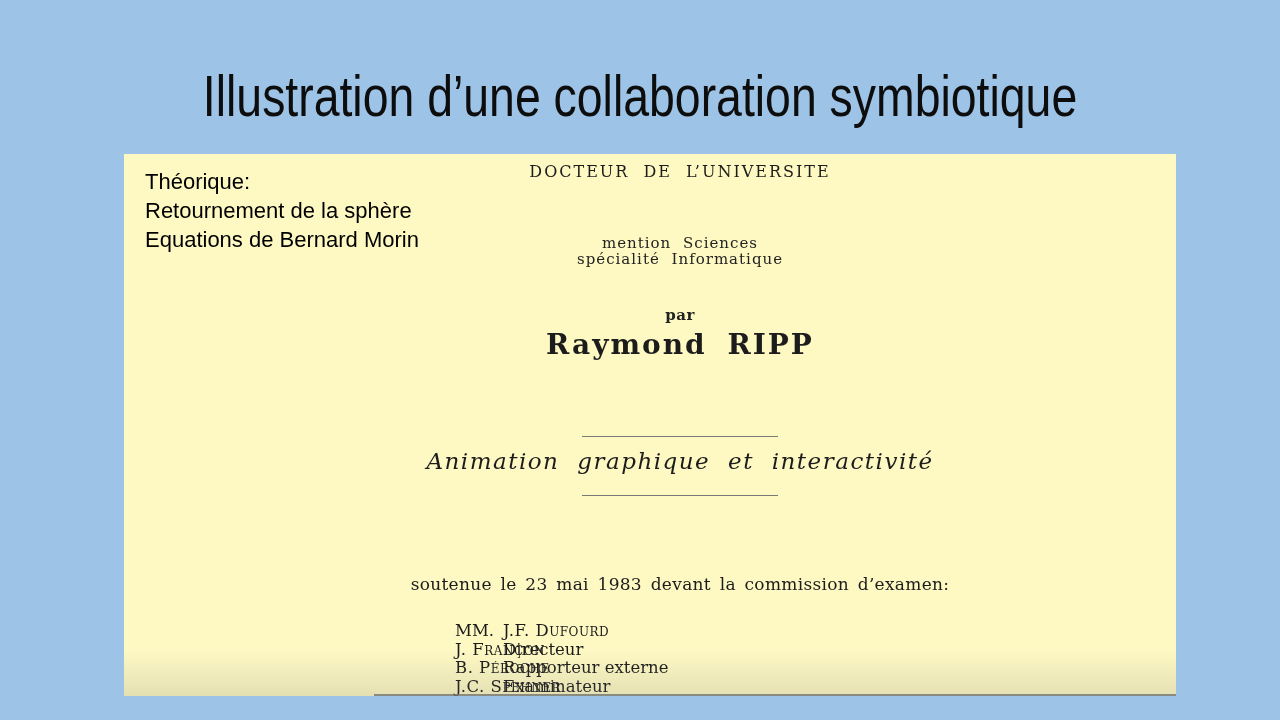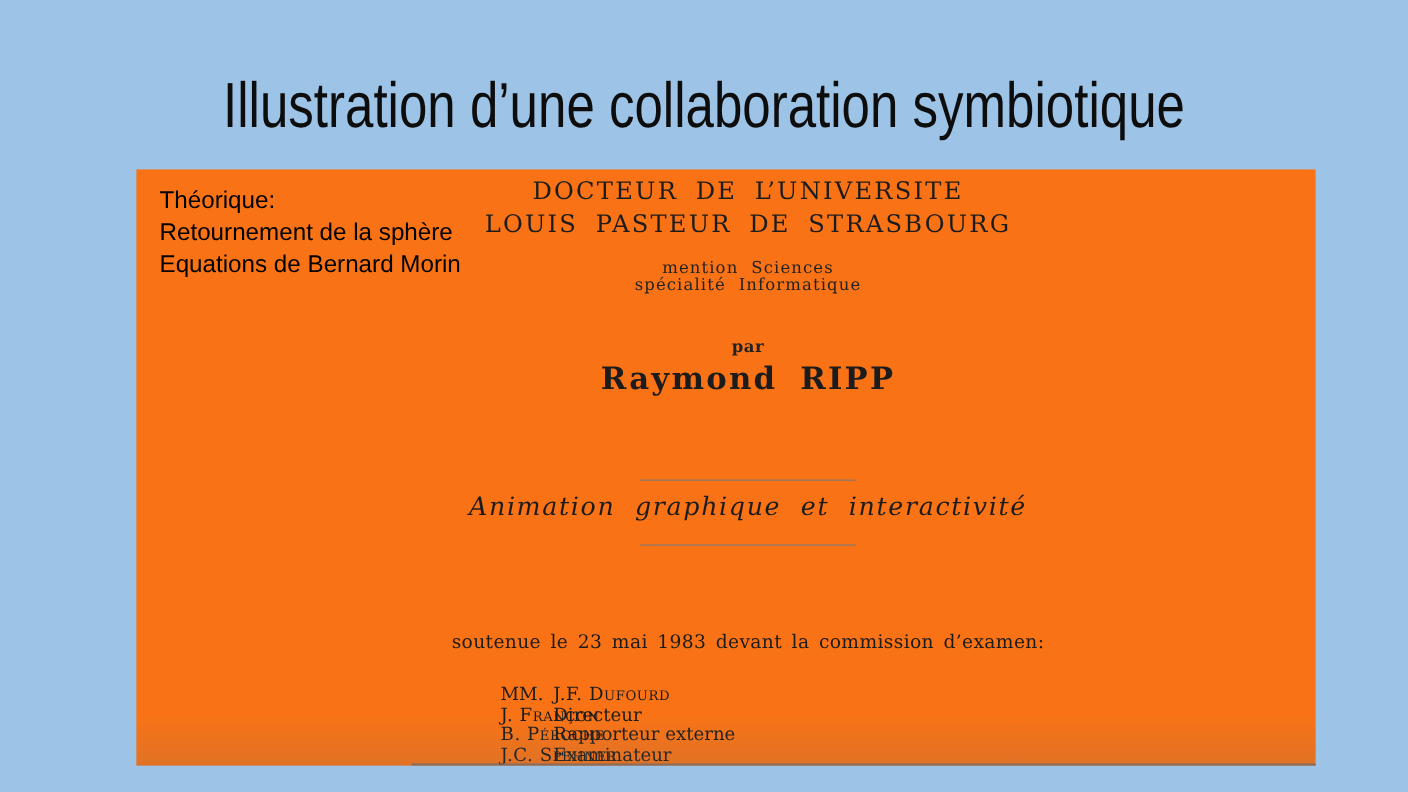--- a/index.html
+++ b/index.html
@@ -31,22 +31,21 @@
     font-weight: 500;
   }
 
   
   .panel {
     position: absolute;
     left: 124px;
     top: 154px;
     width: 1052px;
     height: 542px;
-    background: #f97316;
-    padding-left: 20px;
+    background: #fef9c3;
   }
   .panel-fade {
     position: absolute;
     left: 0; right: 0; bottom: 0;
     height: 46px;
     background: linear-gradient(to bottom, rgba(110,110,110,0) 0%, rgba(110,110,110,0.18) 100%);
     pointer-events: none;
   }
   .scan-bottom-edge {
     position: absolute;
@@ -77,21 +76,21 @@
     height: 100%;
     font-family: "DejaVu Serif", serif;
     color: #1c1c1c;
   }
   .doc .line {
     position: absolute;
     width: 100%;
     text-align: center;
     white-space: nowrap;
   }
-  .univ1 { top: 8px;  font-size: 22px; letter-spacing: 2px; word-spacing: 7px; }
+  .univ1 { top: 8px;  font-size: 16px; letter-spacing: 2px; word-spacing: 7px; }
   .univ2 { top: 38px; font-size: 22px; letter-spacing: 2px; word-spacing: 7px; }
   .mention    { top: 80px;  font-size: 15px; letter-spacing: 1px; word-spacing: 6px; color: #222; }
   .specialite { top: 96px; font-size: 15px; letter-spacing: 1px; word-spacing: 6px; color: #222; }
   .par    { top: 152px; font-size: 15px; letter-spacing: 0.5px; color: #222; font-weight: bold; }
   .author { top: 174px; font-size: 28px; font-weight: bold; letter-spacing: 2px; word-spacing: 9px; }
   .rule {
     position: absolute;
     left: 50%;
     transform: translateX(-50%);
     width: 196px;
@@ -129,21 +128,20 @@
 <div class="panel">
 
   <div class="note">
     <div>Théorique:</div>
     <div>Retournement de la sphère</div>
     <div>Equations de Bernard Morin</div>
   </div>
 
   <div class="doc">
     <div class="line univ1">DOCTEUR DE L’UNIVERSITE</div>
-    <div class="line univ2">LOUIS PASTEUR DE STRASBOURG</div>
     <div class="line mention">mention Sciences</div>
     <div class="line specialite">spécialité Informatique</div>
     <div class="line par">par</div>
     <div class="line author">Raymond RIPP</div>
 
     <div class="rule rule-top"></div>
     <div class="line thesis-title">Animation graphique et interactivité</div>
     <div class="rule rule-bottom"></div>
 
     <div class="line defense">soutenue le 23 mai 1983 devant la commission d’examen:</div>

